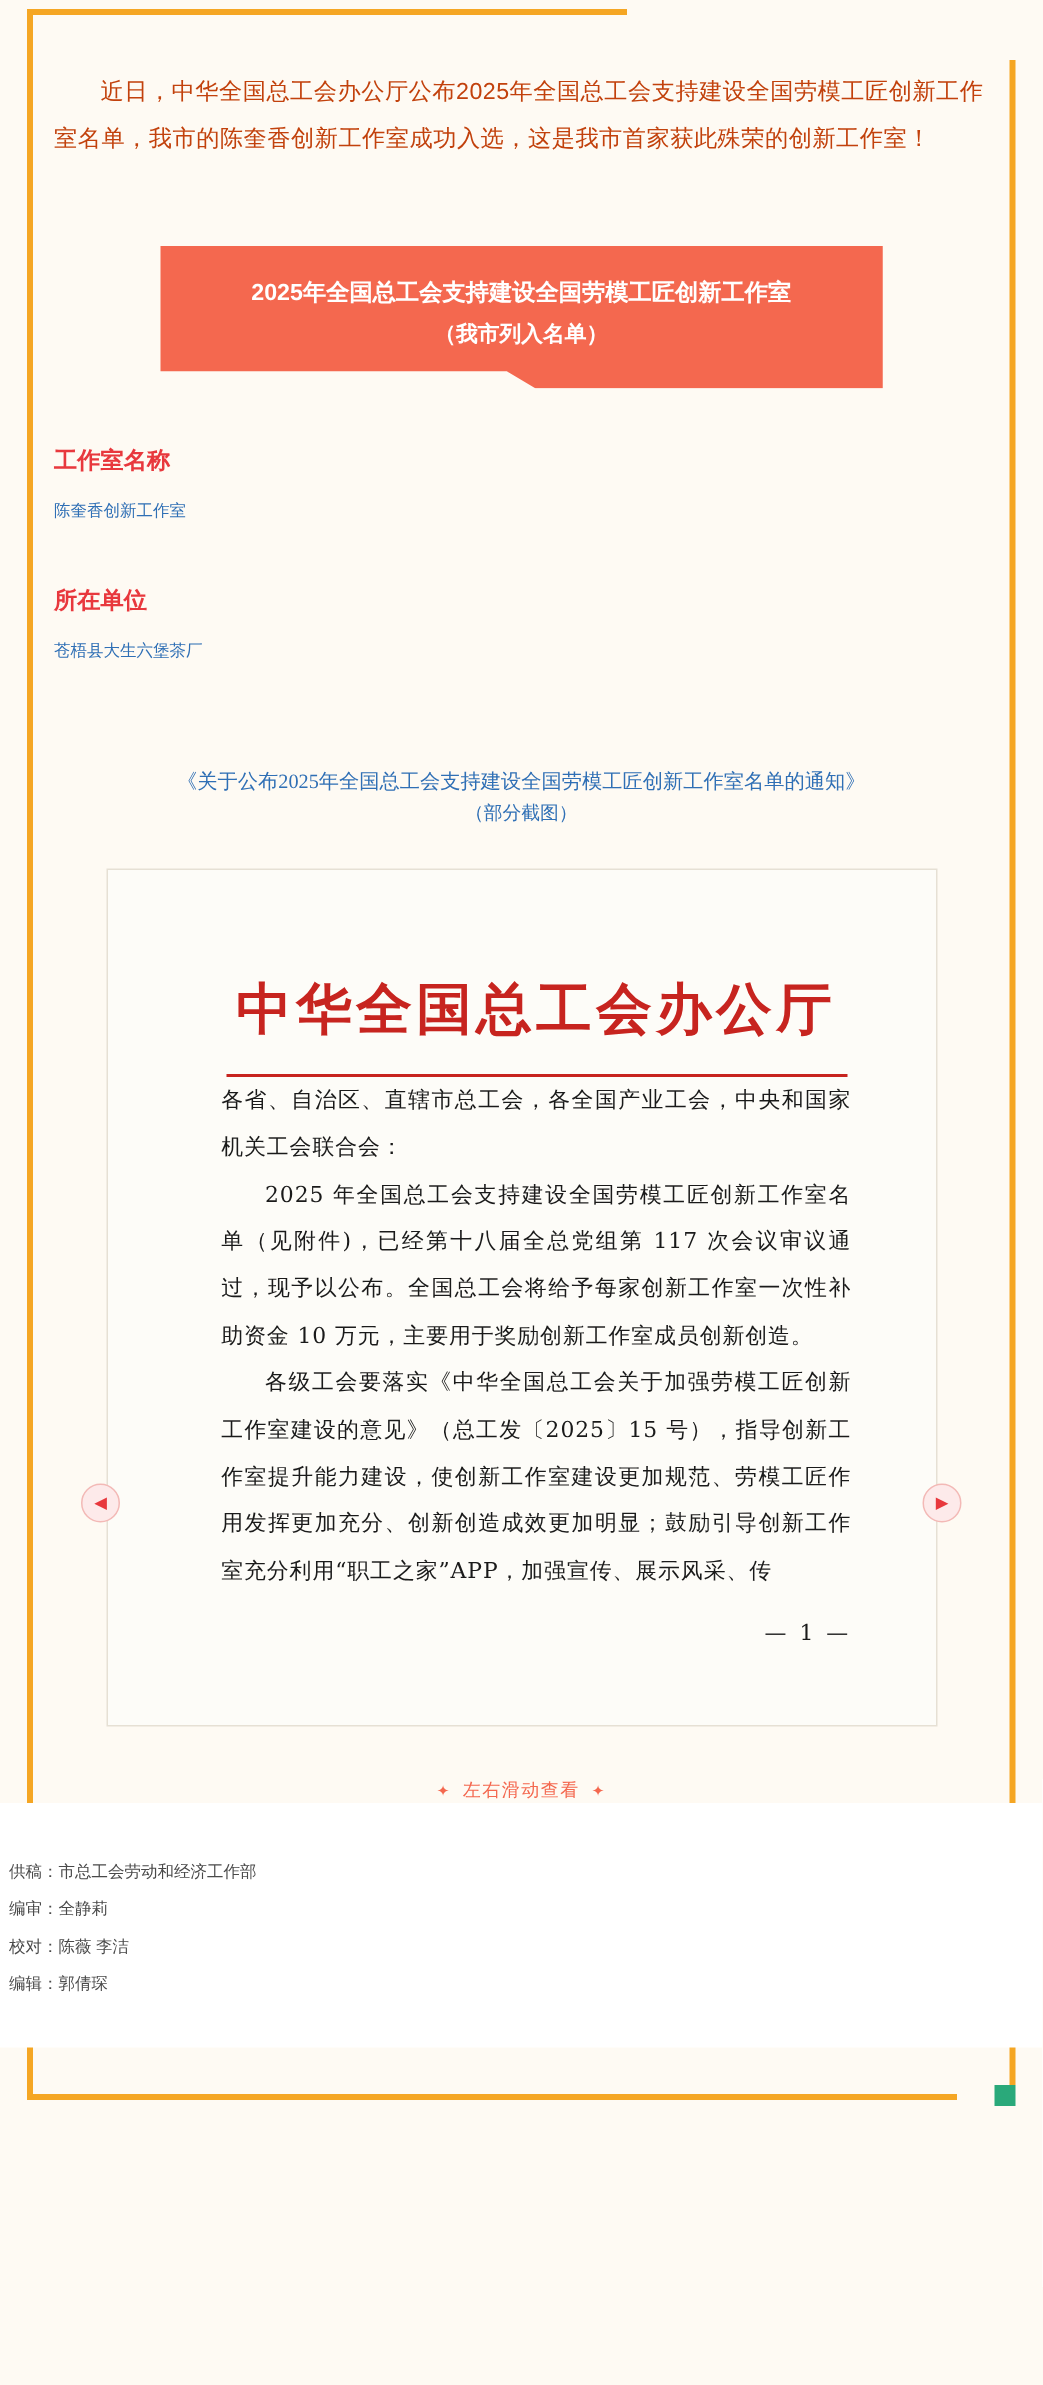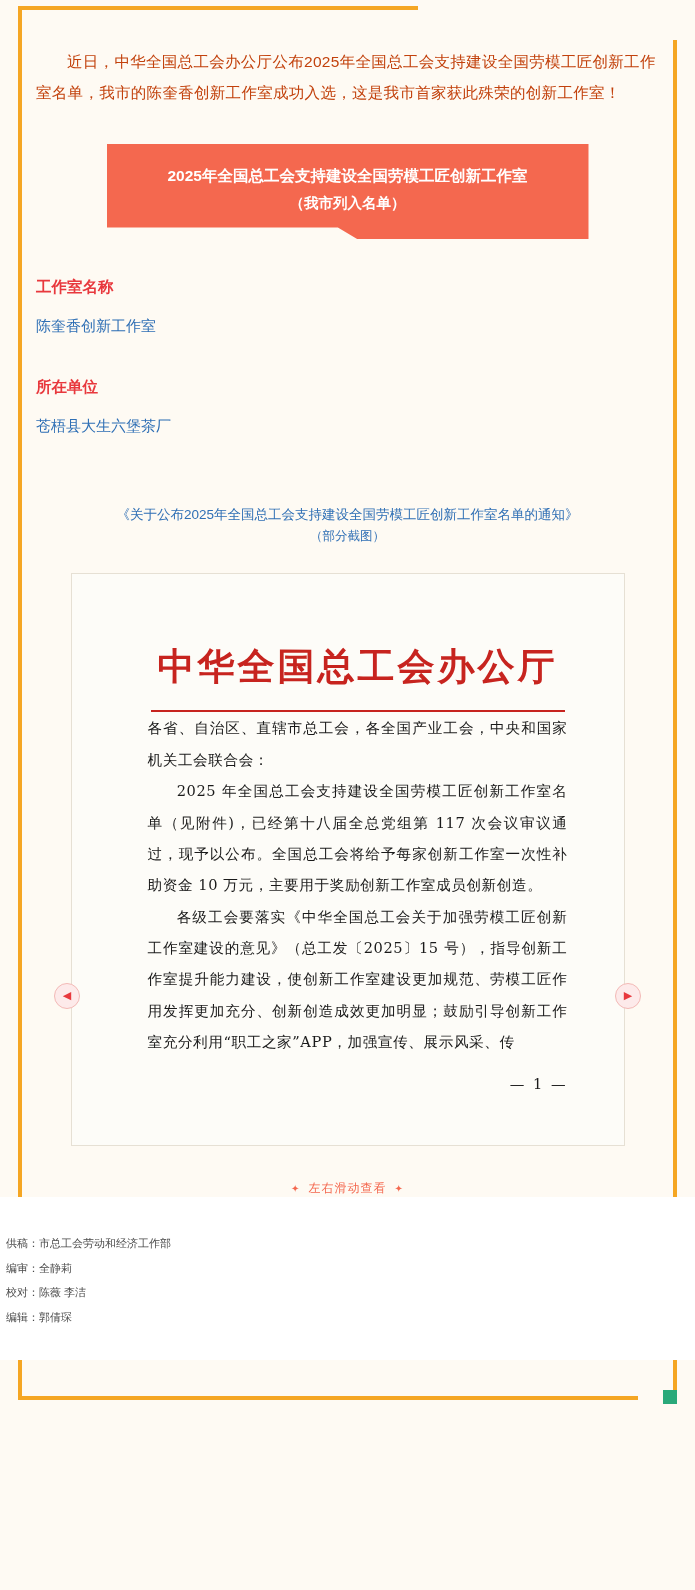--- a/index.html
+++ b/index.html
@@ -70,21 +70,21 @@
   .lede {
     font-size: 15.5px;
     line-height: 2;
     color: #c2410c;
     text-indent: 2em;
     letter-spacing: 0.3px;
   }
 
   
   .banner-wrap {
-    margin: 36px 0 0 0;
+    margin: 56px 0 0 0;
     display: flex;
     justify-content: center;
   }
   .banner {
     position: relative;
     width: 482px;
     background: #f4684f;
     color: #ffffff;
     text-align: center;
     padding: 18px 24px 22px 24px;
@@ -95,31 +95,32 @@
   }
   .banner-line2 { font-size: 14.5px; text-align: center; }
 
   .section-title {
     margin: 38px 0 14px 0;
     font-size: 15.5px;
     font-weight: bold;
     color: #e8383d;
   }
   .section-body {
-    font-size: 15px;
+    font-size: 11px;
     color: #2f6fb5;
     line-height: 1.8;
   }
 
   .doc-link {
     margin-top: 62px;
     text-align: center;
     font-size: 13.5px;
     color: #2f6fb5;
     line-height: 2;
+    font-family: Liberation Serif, serif;
   }
   .doc-sub {
     text-align: center;
     font-size: 12.5px;
     color: #2f6fb5;
   }
 
   
   .doc-card-wrap {
     position: relative;

